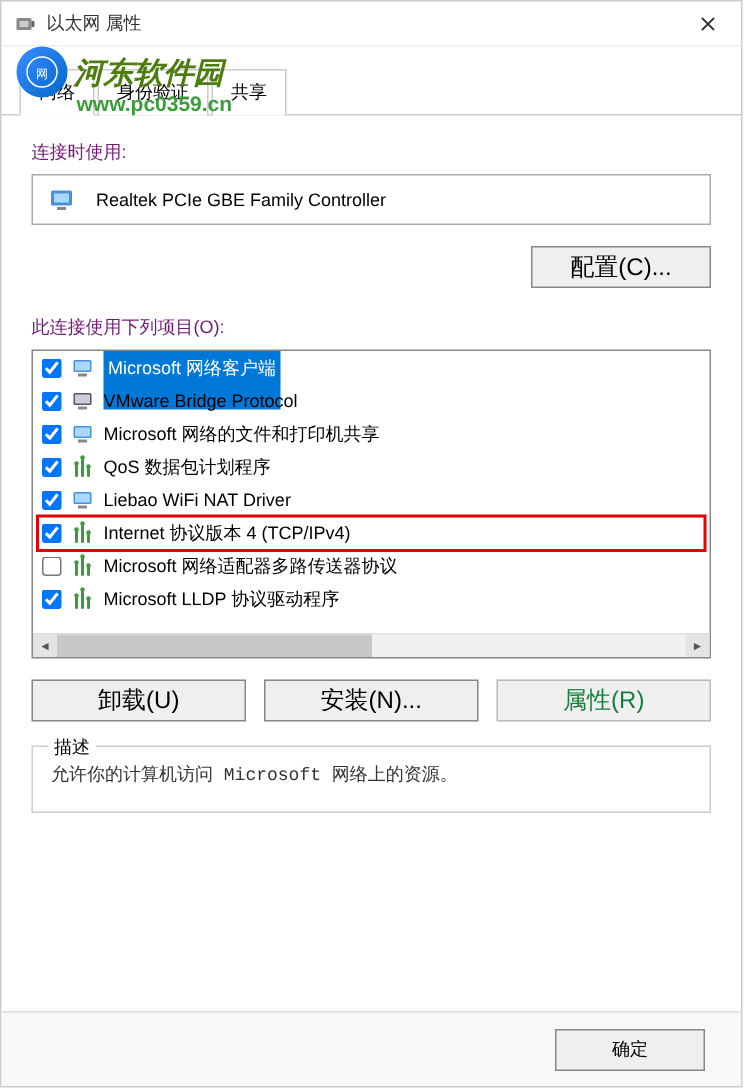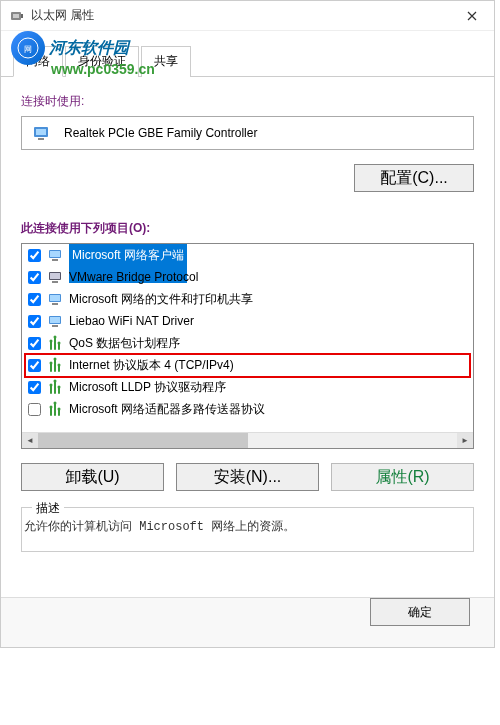--- a/index.html
+++ b/index.html
@@ -7,21 +7,21 @@
       font-family: "Microsoft YaHei", "Segoe UI", sans-serif;
       font-size: 12px;
       background: #fff;
       width: 500px;
       height: 725px;
       position: relative;
       overflow: hidden;
     }
     .window {
       width: 495px;
-      height: 648px;
+      height: 725px;
       border: 1px solid #ccc;
       background: #fff;
       position: relative;
     }
     .titlebar {
       height: 30px;
       display: flex;
       align-items: center;
       padding: 0 8px;
       border-bottom: 1px solid #eee;
@@ -66,23 +66,23 @@
       height: 34px;
       border-radius: 50%;
       background: linear-gradient(135deg, #3b8dff, #0066cc);
       display: flex;
       align-items: center;
       justify-content: center;
       color: #fff;
       font-size: 10px;
     }
     .watermark-text {
-      font-size: 16px;
+      font-size: 20px;
       font-weight: bold;
-      color: #0369a1;
+      color: #4d7c0f;
       font-style: italic;
     }
     .watermark-url {
       color: #3a9d3a;
       font-size: 14px;
       font-weight: bold;
       margin-left: 40px;
       margin-top: -4px;
       text-align: right;
     }
@@ -215,41 +215,42 @@
     }
     .btn-group {
       display: flex;
       gap: 12px;
       margin-top: 14px;
     }
     .btn-group .win-btn { flex: 1; min-width: 0; }
     .desc-group {
       margin-top: 16px;
       border: 1px solid #ccc;
-      padding: 10px 2px 16px;
+      padding: 10px 12px 16px;
       position: relative;
     }
     .desc-legend {
       position: absolute;
       top: -8px;
       left: 10px;
       background: #fff;
       padding: 0 4px;
       font-size: 12px;
     }
     .desc-text { font-size: 12px; color: #333; font-family: Liberation Mono, monospace; }
     .footer {
       position: absolute;
       bottom: 0;
       left: 0;
       right: 0;
       height: 50px;
       border-top: 1px solid #ddd;
       display: flex;
       justify-content: flex-end;
+      align-items: center;
       padding: 0 24px;
       background: #f8f8f8;
     }
     .ok-btn {
       min-width: 100px;
       height: 28px;
       border: 1px solid #888;
       background: #efefef;
       cursor: pointer;
       font-size: 12px;
@@ -307,21 +308,21 @@
             <rect x="6" y="14" width="6" height="2" fill="#888"></rect>
           </svg>
       </span>
       <span>Realtek PCIe GBE Family Controller</span>
     </div>
 
     <div class="btn-row-right">
       <button class="win-btn">配置(C)...</button>
     </div>
 
-    <div class="label-row" style="margin-top:28px;font-weight:bold;">此连接使用下列项目(O):</div>
+    <div class="label-row" style="margin-top:18px;">此连接使用下列项目(O):</div>
 
     <div class="listbox">
       <div class="list-inner" id="list-inner">
           <div class="list-item selected">
             <input type="checkbox" checked="" style="">
             <span class="item-icon">
               <svg width="16" height="16" viewBox="0 0 16 16">
                 <rect x="2" y="3" width="12" height="8" fill="#4a90d9" rx="1"></rect>
                 <rect x="3" y="4" width="10" height="6" fill="#a8d8ff"></rect>
                 <rect x="5" y="12" width="6" height="2" fill="#888"></rect>
@@ -343,79 +344,79 @@
           <div class="list-item">
             <input type="checkbox" checked="" style="">
             <span class="item-icon">
               <svg width="16" height="16" viewBox="0 0 16 16">
                 <rect x="2" y="3" width="12" height="8" fill="#4a90d9" rx="1"></rect>
                 <rect x="3" y="4" width="10" height="6" fill="#a8d8ff"></rect>
                 <rect x="5" y="12" width="6" height="2" fill="#888"></rect>
               </svg>
             </span>
             <span class="item-label">Microsoft 网络的文件和打印机共享</span>
-          </div>
-          <div class="list-item">
-            <input type="checkbox" checked="" style="">
-            <span class="item-icon">
-              <svg width="16" height="16" viewBox="0 0 16 16">
-                <rect x="2" y="3" width="12" height="8" fill="#4a90d9" rx="1"></rect>
-                <rect x="3" y="4" width="10" height="6" fill="#a8d8ff"></rect>
-                <rect x="5" y="12" width="6" height="2" fill="#888"></rect>
-              </svg>
-            </span>
-            <span class="item-label">Liebao WiFi NAT Driver</span>
           </div>
           <div class="list-item">
             <input type="checkbox" checked="" style="">
             <span class="item-icon">
               <svg width="16" height="16" viewBox="0 0 16 16">
                 <path d="M8 2 L8 14 M4 6 L4 14 M12 8 L12 14" stroke="#3a9d3a" stroke-width="2" stroke-linecap="round"></path>
                 <circle cx="8" cy="2" r="1.5" fill="#3a9d3a"></circle>
                 <circle cx="4" cy="6" r="1.5" fill="#3a9d3a"></circle>
                 <circle cx="12" cy="8" r="1.5" fill="#3a9d3a"></circle>
               </svg>
             </span>
             <span class="item-label">QoS 数据包计划程序</span>
           </div>
           <div class="list-item">
             <input type="checkbox" checked="" style="">
             <span class="item-icon">
               <svg width="16" height="16" viewBox="0 0 16 16">
+                <rect x="2" y="3" width="12" height="8" fill="#4a90d9" rx="1"></rect>
+                <rect x="3" y="4" width="10" height="6" fill="#a8d8ff"></rect>
+                <rect x="5" y="12" width="6" height="2" fill="#888"></rect>
+              </svg>
+            </span>
+            <span class="item-label">Liebao WiFi NAT Driver</span>
+          </div>
+          <div class="list-item">
+            <input type="checkbox" checked="" style="">
+            <span class="item-icon">
+              <svg width="16" height="16" viewBox="0 0 16 16">
                 <path d="M8 2 L8 14 M4 6 L4 14 M12 8 L12 14" stroke="#3a9d3a" stroke-width="2" stroke-linecap="round"></path>
                 <circle cx="8" cy="2" r="1.5" fill="#3a9d3a"></circle>
                 <circle cx="4" cy="6" r="1.5" fill="#3a9d3a"></circle>
                 <circle cx="12" cy="8" r="1.5" fill="#3a9d3a"></circle>
               </svg>
             </span>
             <span class="item-label">Internet 协议版本 4 (TCP/IPv4)</span>
           </div>
           <div class="list-item">
-            <input type="checkbox" checked="" style="">
+            <input type="checkbox" style="">
             <span class="item-icon">
               <svg width="16" height="16" viewBox="0 0 16 16">
                 <path d="M8 2 L8 14 M4 6 L4 14 M12 8 L12 14" stroke="#3a9d3a" stroke-width="2" stroke-linecap="round"></path>
                 <circle cx="8" cy="2" r="1.5" fill="#3a9d3a"></circle>
                 <circle cx="4" cy="6" r="1.5" fill="#3a9d3a"></circle>
                 <circle cx="12" cy="8" r="1.5" fill="#3a9d3a"></circle>
               </svg>
             </span>
-            <span class="item-label">Microsoft LLDP 协议驱动程序</span>
-          </div>
-          <div class="list-item">
-            <input type="checkbox" style="">
+            <span class="item-label">Microsoft 网络适配器多路传送器协议</span>
+          </div>
+          <div class="list-item">
+            <input type="checkbox" checked="" style="">
             <span class="item-icon">
               <svg width="16" height="16" viewBox="0 0 16 16">
                 <path d="M8 2 L8 14 M4 6 L4 14 M12 8 L12 14" stroke="#3a9d3a" stroke-width="2" stroke-linecap="round"></path>
                 <circle cx="8" cy="2" r="1.5" fill="#3a9d3a"></circle>
                 <circle cx="4" cy="6" r="1.5" fill="#3a9d3a"></circle>
                 <circle cx="12" cy="8" r="1.5" fill="#3a9d3a"></circle>
               </svg>
             </span>
-            <span class="item-label">Microsoft 网络适配器多路传送器协议</span>
+            <span class="item-label">Microsoft LLDP 协议驱动程序</span>
           </div>
         </div>
       <div class="highlight-box" id="redbox" style="left: 2px; right: 2px; top: 109px; height: 25px;"></div>
       <div class="hscroll">
         <div class="hscroll-btn">◄</div>
         <div class="hscroll-track">
           <div class="hscroll-thumb"></div>
         </div>
         <div class="hscroll-btn">►</div>
       </div>

